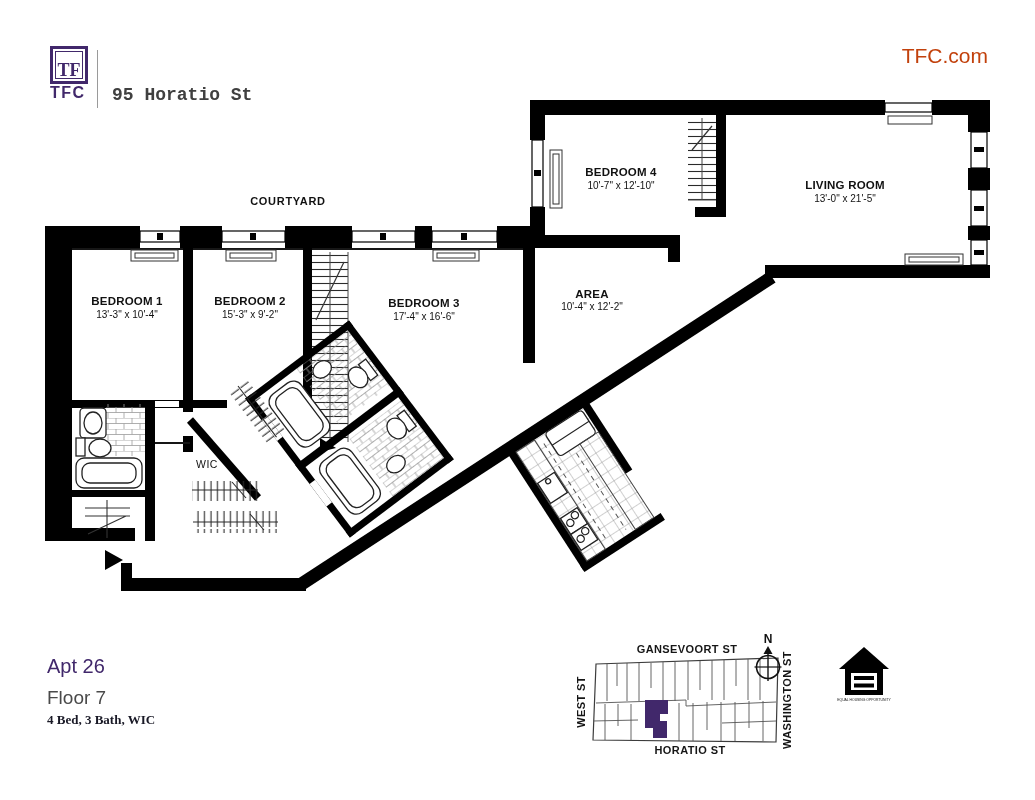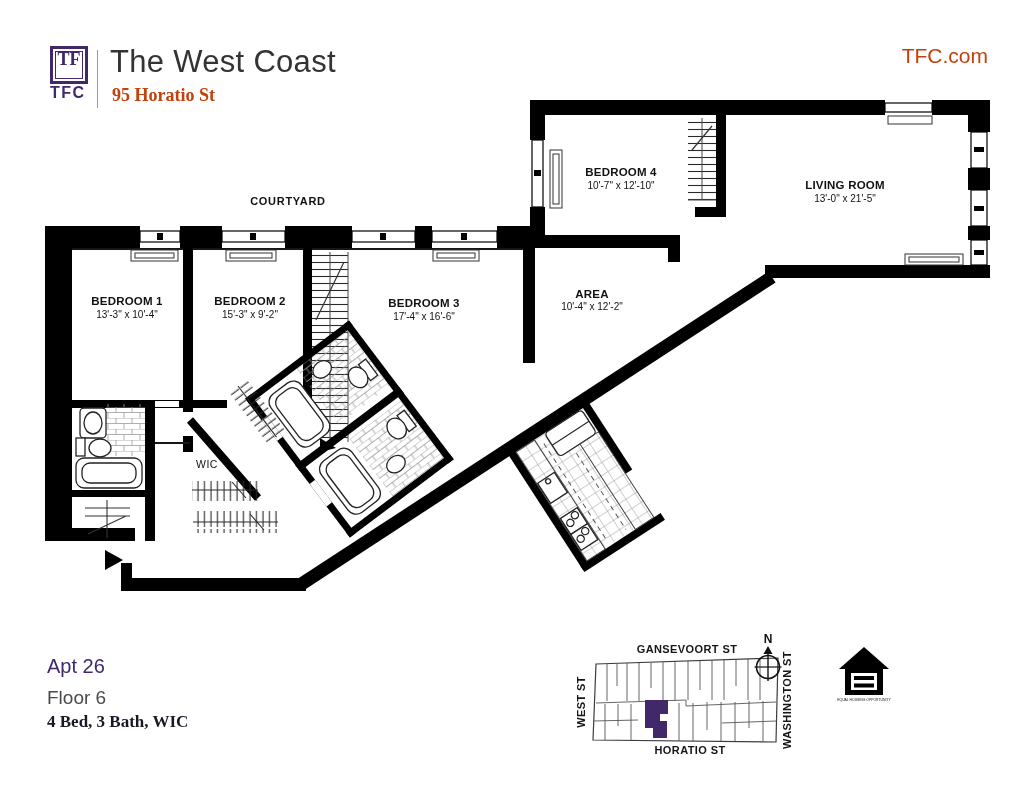--- a/index.html
+++ b/index.html
@@ -1,35 +1,35 @@
 <!DOCTYPE html>
 <html><head>
 <meta charset="utf-8">
 <style>
   html,body{margin:0;padding:0;background:#fff;}
   .page{position:relative;width:1035px;height:800px;background:#fff;overflow:hidden;
         font-family:"Liberation Sans",sans-serif;}
   svg.plan{position:absolute;left:0;top:0;}
   
   .hdr-logo{position:absolute;left:50px;top:46px;width:48px;}
-  .logo-square{width:32px;height:32px;border:3px solid #41286b;display:flex;align-items:flex-start;
+  .logo-square{width:32px;height:32px;border:3px solid #41286b;display:flex;align-items:flex-end;
                justify-content:center;position:relative;}
   .logo-square:after{content:"";position:absolute;inset:2px;border:1px solid #41286b;}
   .logo-square span{font-family:"Liberation Serif",serif;font-weight:700;font-size:18px;color:#41286b;}
   .logo-brand{font-weight:700;color:#41286b;font-size:16px;letter-spacing:1.5px;}
   .hdr-divider{position:absolute;left:97px;top:50px;width:1px;height:58px;background:#9a9a9a;}
   .hdr-title{position:absolute;left:110px;top:44px;font-size:31px;font-weight:300;color:#333;letter-spacing:.3px;}
-  .hdr-sub{position:absolute;left:112px;top:85px;font-family:Liberation Serif, serif;font-weight:700;
-           font-size:18px;color:#c2410c;}
+  .hdr-sub{position:absolute;left:112px;top:85px;font-family:Liberation Mono, monospace;font-weight:700;
+           font-size:18px;color:#404040;}
   .hdr-site{position:absolute;right:47px;top:44px;font-size:21px;color:#c2410c;text-decoration:none;cursor:pointer;}
   
   .apt{position:absolute;left:47px;top:655px;font-size:20px;color:#41286b;}
   .floor{position:absolute;left:47px;top:687px;font-size:19px;color:#4a4a4a;}
   .features{position:absolute;left:47px;top:712px;font-family:"Liberation Serif",serif;font-weight:700;
-            font-size:17px;color:#191926;}
+            font-size:13px;color:#191926;}
   .disclaimer{position:absolute;left:841px;top:697px;font-size:11px;line-height:14.5px;color:#222;width:175px;}
   
   .rm{font:700 11.5px "Liberation Sans",sans-serif;fill:#111;letter-spacing:.2px;text-anchor:middle;}
   .dm{font:400 10px "Liberation Sans",sans-serif;fill:#111;text-anchor:middle;}
   .lbl{font:600 11px "Liberation Sans",sans-serif;fill:#111;letter-spacing:.7px;text-anchor:middle;}
   .wic{font:400 10.5px "Liberation Sans",sans-serif;fill:#111;letter-spacing:.5px;text-anchor:middle;}
   .st{font:700 11px "Liberation Sans",sans-serif;fill:#161616;letter-spacing:.4px;text-anchor:middle;}
   .cN{font:700 12px "Liberation Sans",sans-serif;fill:#111;text-anchor:middle;}
   .eho{font:400 3.4px "Liberation Sans",sans-serif;fill:#111;text-anchor:middle;}
   .w{fill:#000;}
@@ -41,21 +41,20 @@
 
 <div class="page">
 
   <div class="hdr-logo">
     <div class="logo-square">
       <span>TF</span>
     </div>
     <div class="logo-brand">TFC</div>
   </div>
   <div class="hdr-divider"></div>
-  <div class="hdr-title">The West Coast</div>
   <div class="hdr-sub">95 Horatio St</div>
   <a class="hdr-site">TFC.com</a>
 
   <svg class="plan" width="1035" height="800" viewBox="0 0 1035 800">
     <defs>
       <pattern id="tread" width="7" height="7" patternUnits="userSpaceOnUse">
         <path d="M0,3.5 H7" stroke="#2a2a2a" stroke-width="1.1" fill="none"></path>
       </pattern>
       <pattern id="ticks" width="6.5" height="24" patternUnits="userSpaceOnUse">
         <path d="M3,1 V23" stroke="#2a2a2a" stroke-width="1.1" fill="none"></path>
@@ -281,17 +280,17 @@
       <polygon points="864,647 839,669 889,669" fill="#000"></polygon>
       <rect x="845" y="667" width="38" height="28" fill="#000"></rect>
       <rect x="851" y="673" width="26" height="17" fill="#fff"></rect>
       <rect x="854" y="676" width="20" height="4" fill="#000"></rect>
       <rect x="854" y="683.5" width="20" height="4" fill="#000"></rect>
       <text class="eho" x="864" y="701">EQUAL HOUSING OPPORTUNITY</text>
     </g>
   </svg>
 
   <div class="apt">Apt 26</div>
-  <div class="floor">Floor 6</div>
+  <div class="floor">Floor 7</div>
   <div class="features">4 Bed, 3 Bath, WIC</div>
 
 
 </div>
 
 </body></html>

